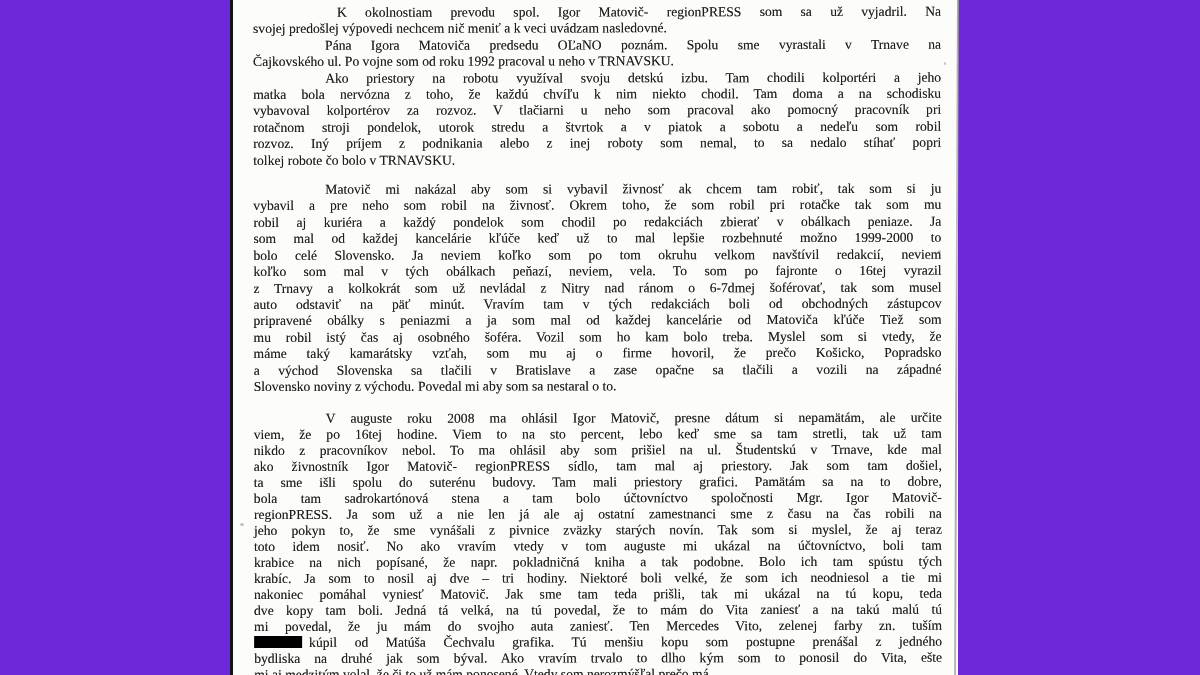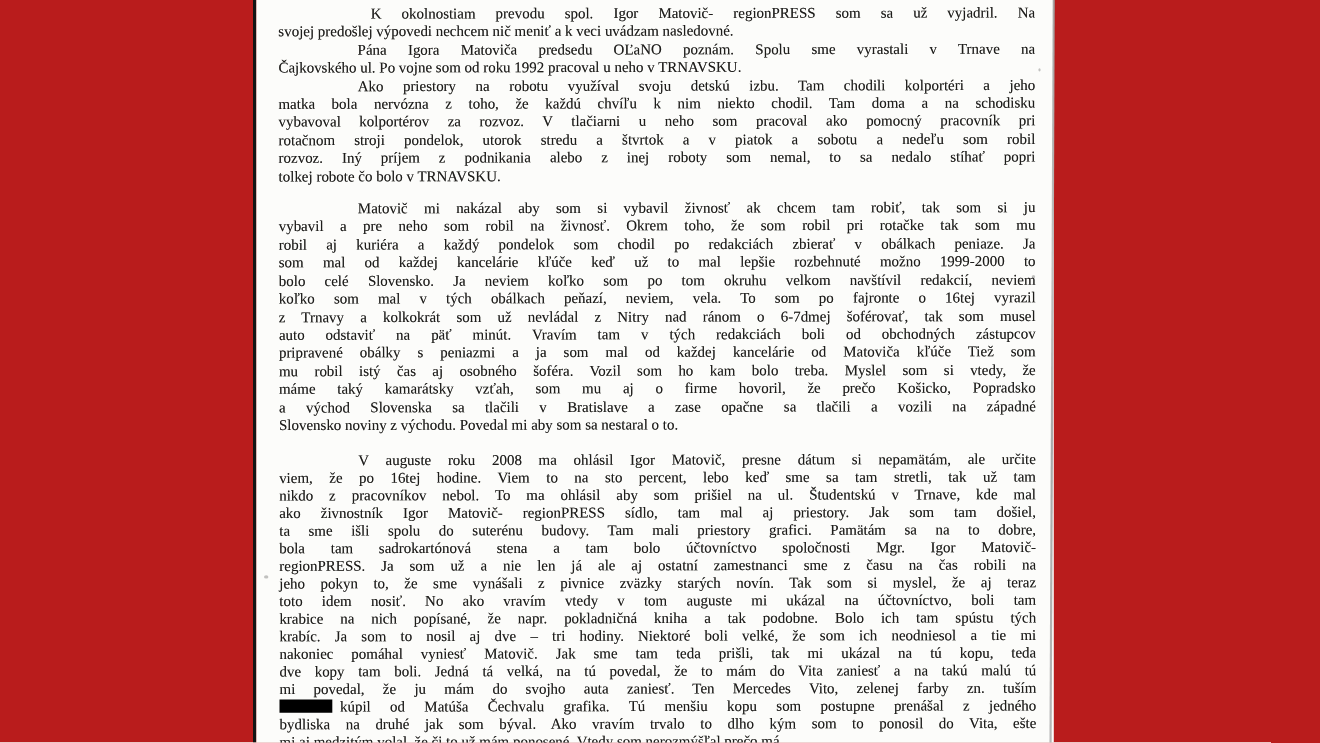--- a/index.html
+++ b/index.html
@@ -5,21 +5,21 @@
   :root{
     --ink:#1e1d1b;
     --scan-bg:#fcfcfa;
     --edge-left:#141414;
     --edge-right:#9c9c9c;
     --redaction:#000000;
   }
   *{margin:0;padding:0;box-sizing:border-box;}
   html,body{width:1200px;height:675px;overflow:hidden;background:#ffffff;}
   body{font-family:"Liberation Serif", serif;}
-  .canvas{position:relative;width:1200px;height:675px;background:#b91c1c;}
+  .canvas{position:relative;width:1200px;height:675px;background:#6d28d9;}
 
   
   .scan{
     position:absolute;left:233px;top:0;width:725px;height:675px;
     background:var(--scan-bg);
   }
   .left-edge{
     position:absolute;left:230px;top:0;width:3px;height:675px;
     background:var(--edge-left);
   }

